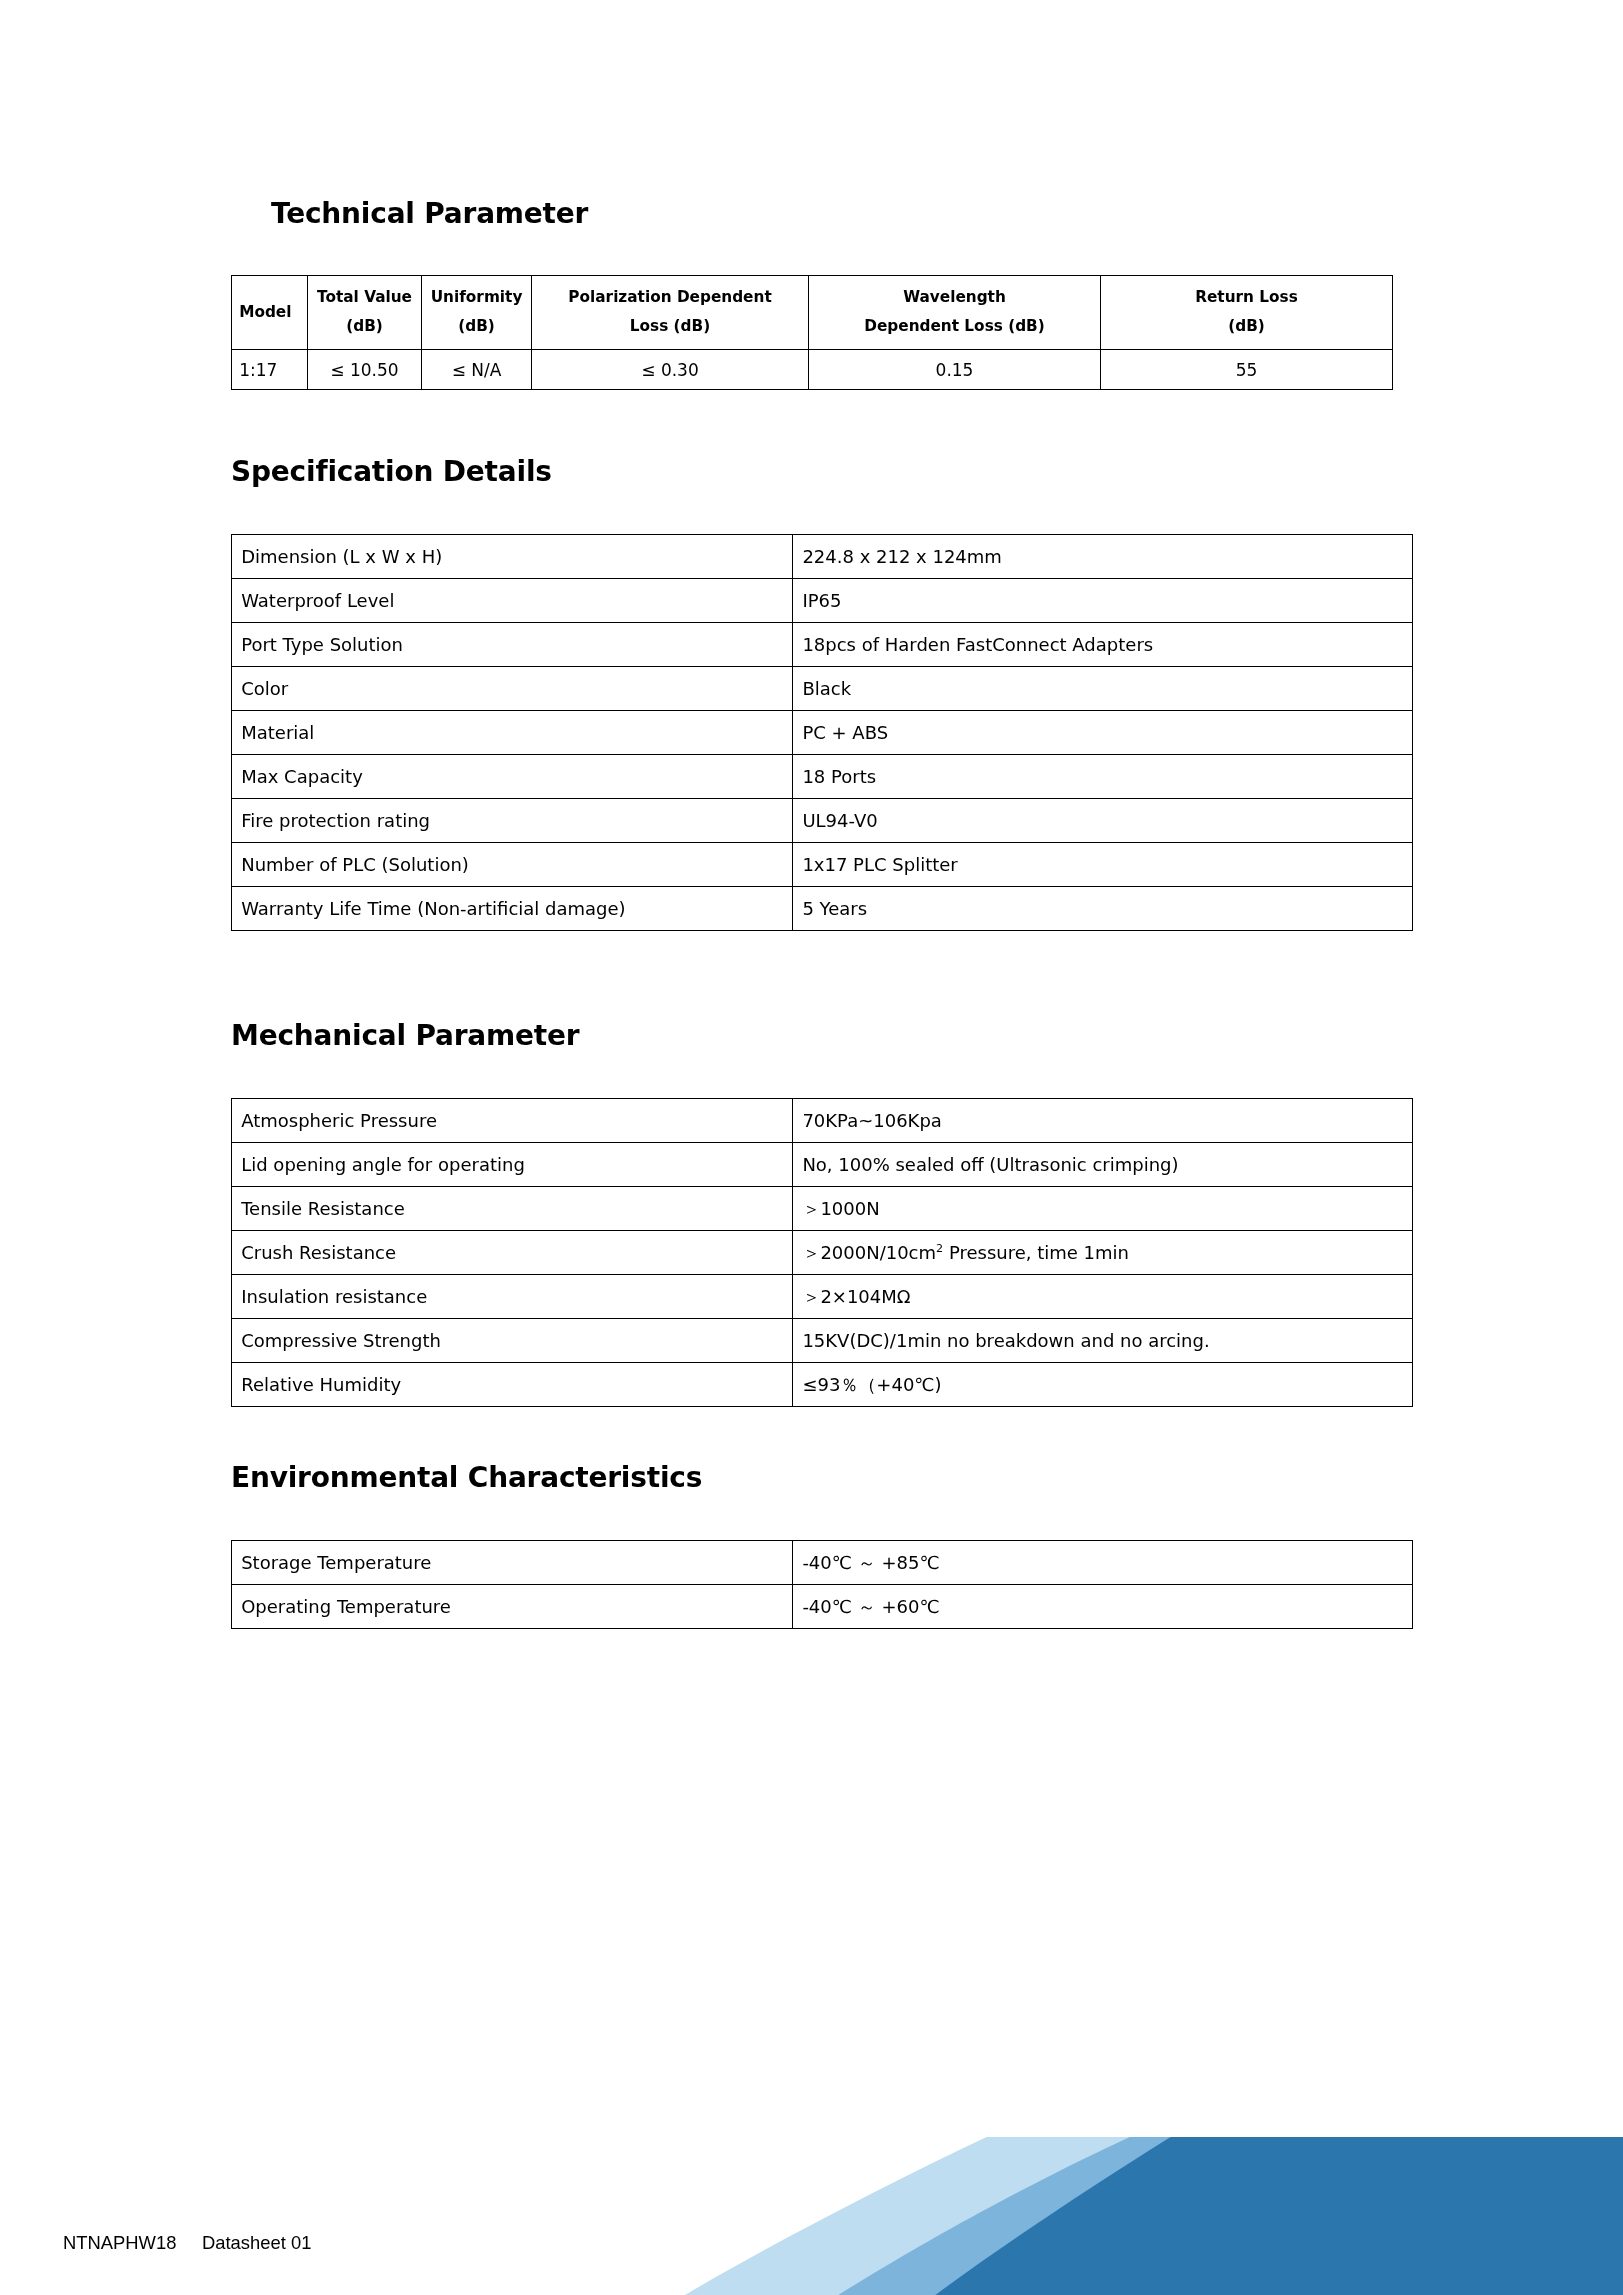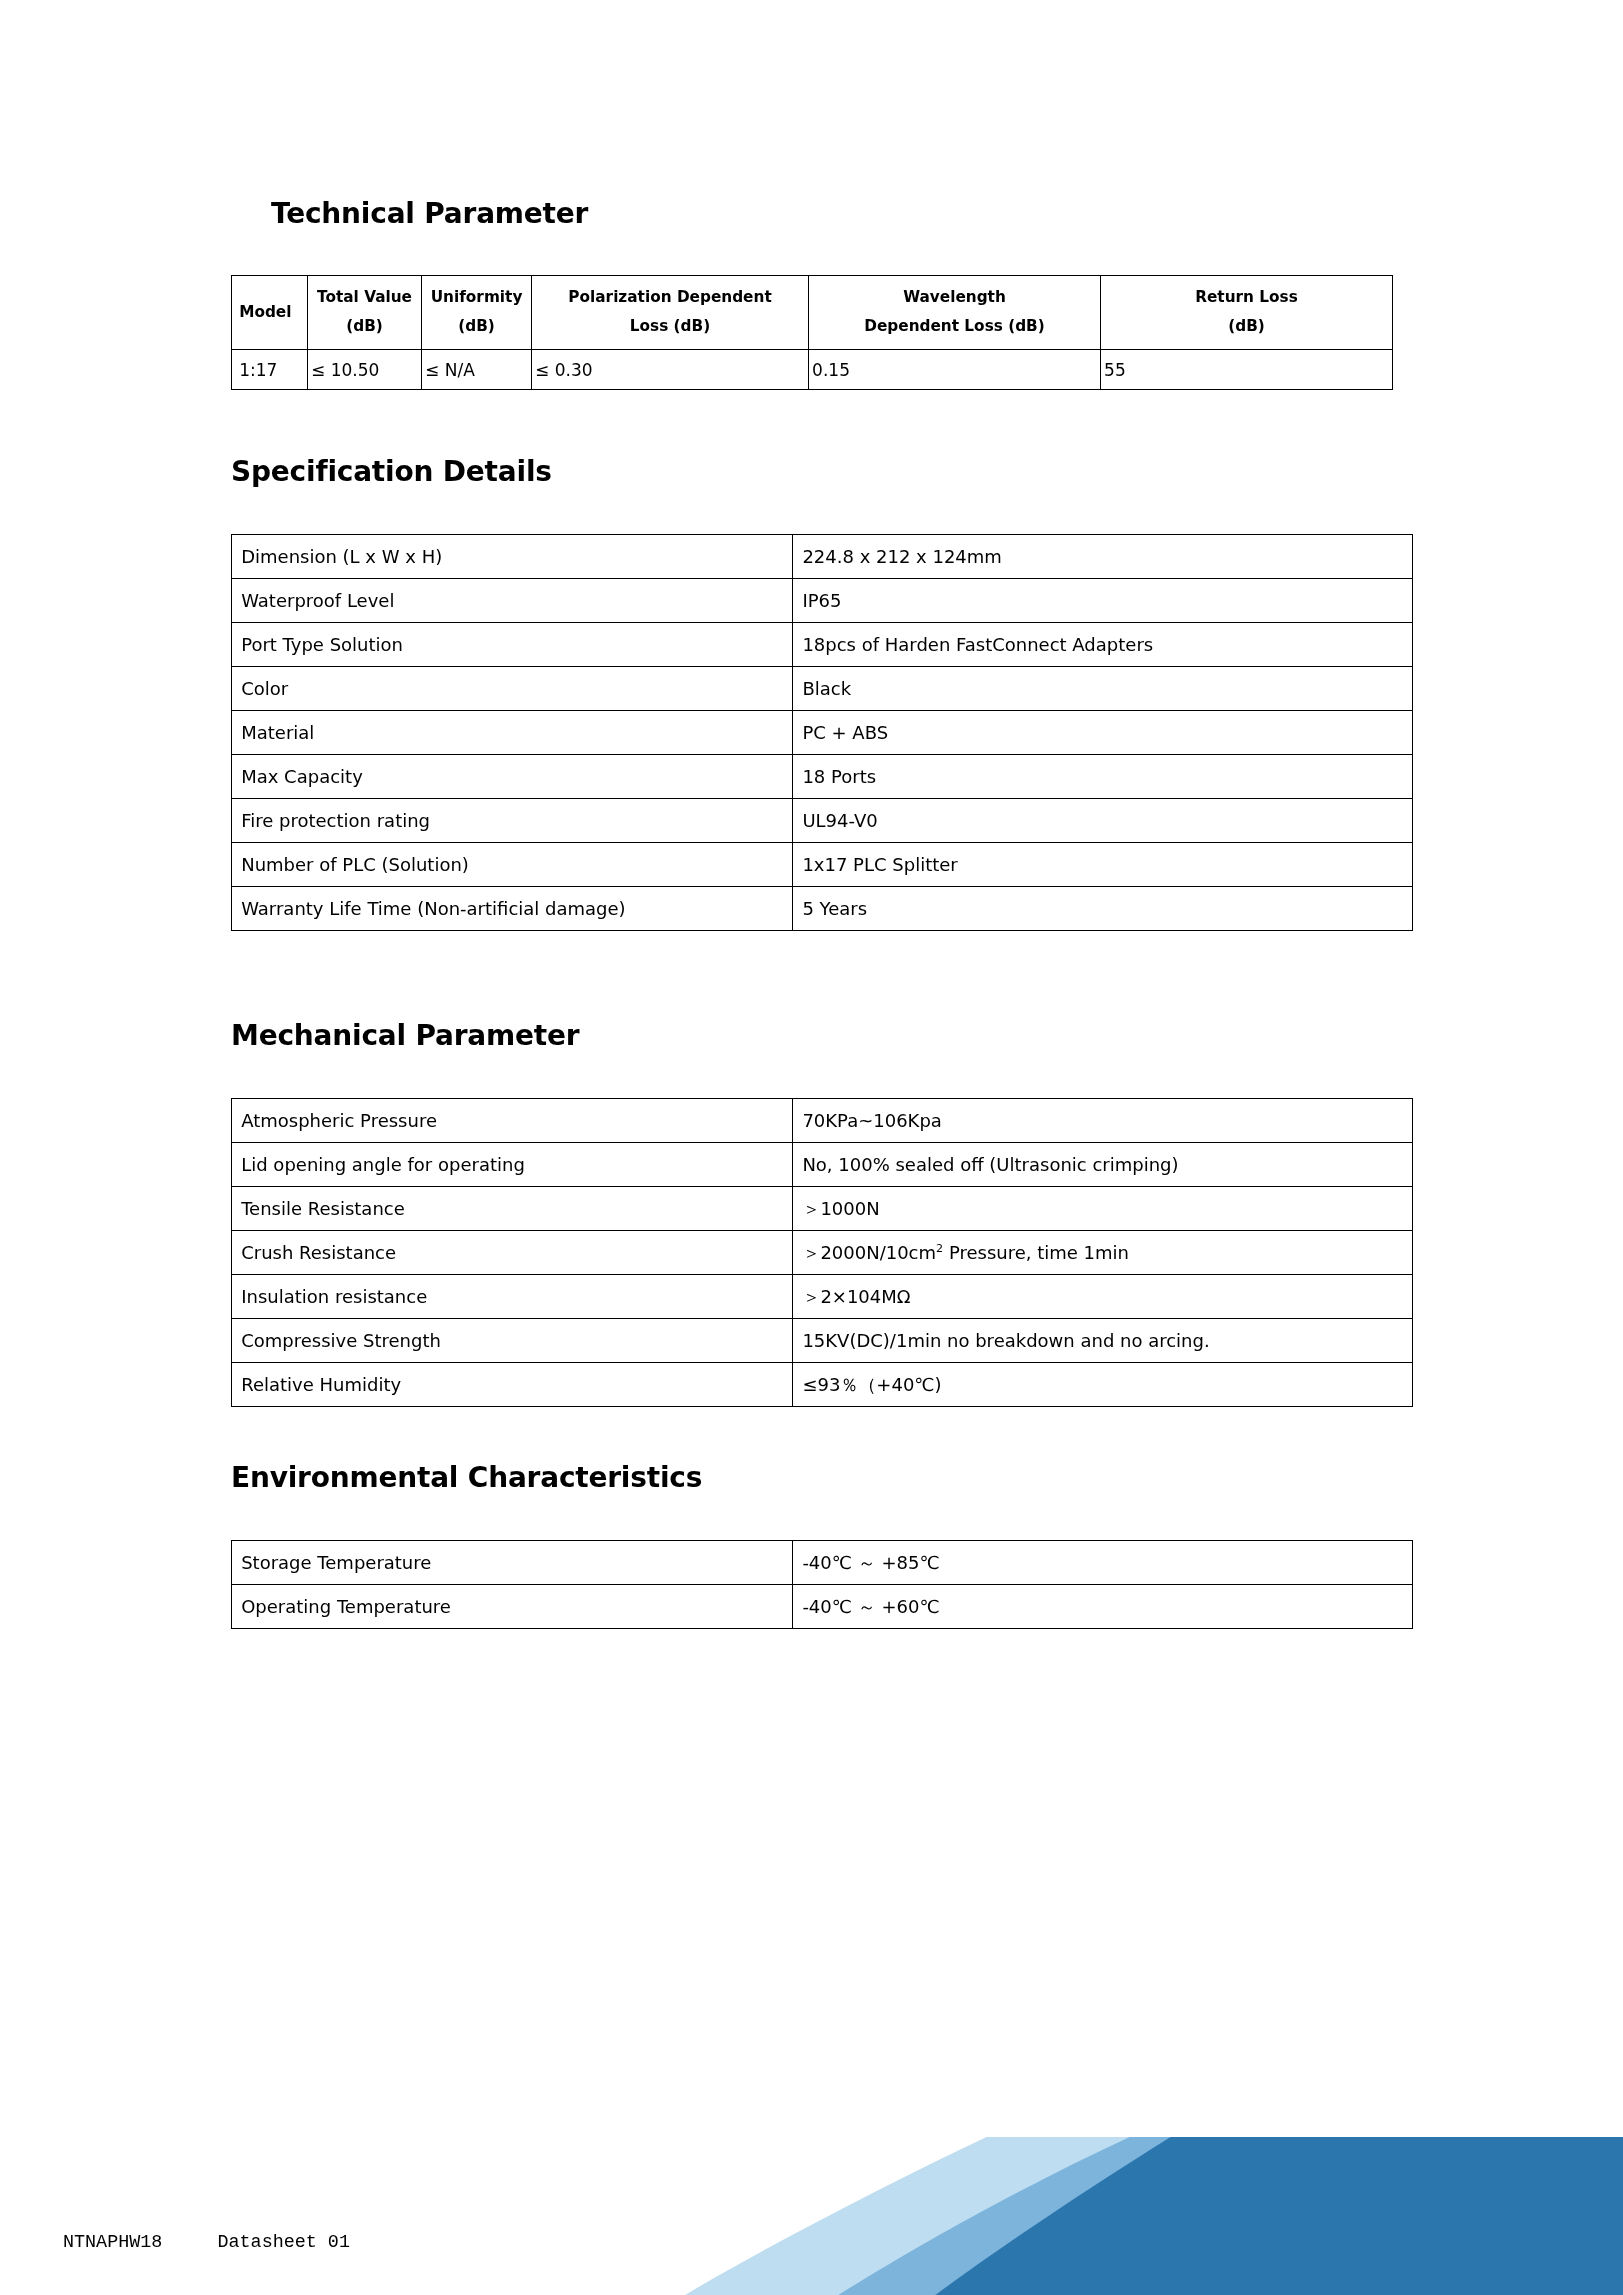--- a/index.html
+++ b/index.html
@@ -62,20 +62,21 @@
   #technical-table th .hl {
     display: block;
   }
   #technical-table th.left-head {
     text-align: left;
     padding-left: 7.2px;
   }
   #technical-table td {
     font-family: "DejaVu Sans", "Liberation Sans", sans-serif;
     font-size: 17px;
+    text-align: center;
     height: 35px;
     padding: 2px 3.1px;
   }
   #technical-table td.first-cell {
     text-align: left;
     padding-left: 7.2px;
   }
 
   
   .spec-table td {
@@ -100,21 +101,21 @@
     font-size: 0.62em;
     vertical-align: super;
     line-height: 0;
   }
 
   
   .footer-text {
     position: absolute;
     left: 63px;
     top: 2232px;
-    font-family: Liberation Mono, monospace;
+    font-family: Liberation Sans, sans-serif;
     font-size: 18.4px;
     color: #000000;
     white-space: pre;
   }
 
   #footer-wave {
     position: absolute;
     left: 0;
     top: 2137px;
     width: 1623px;

